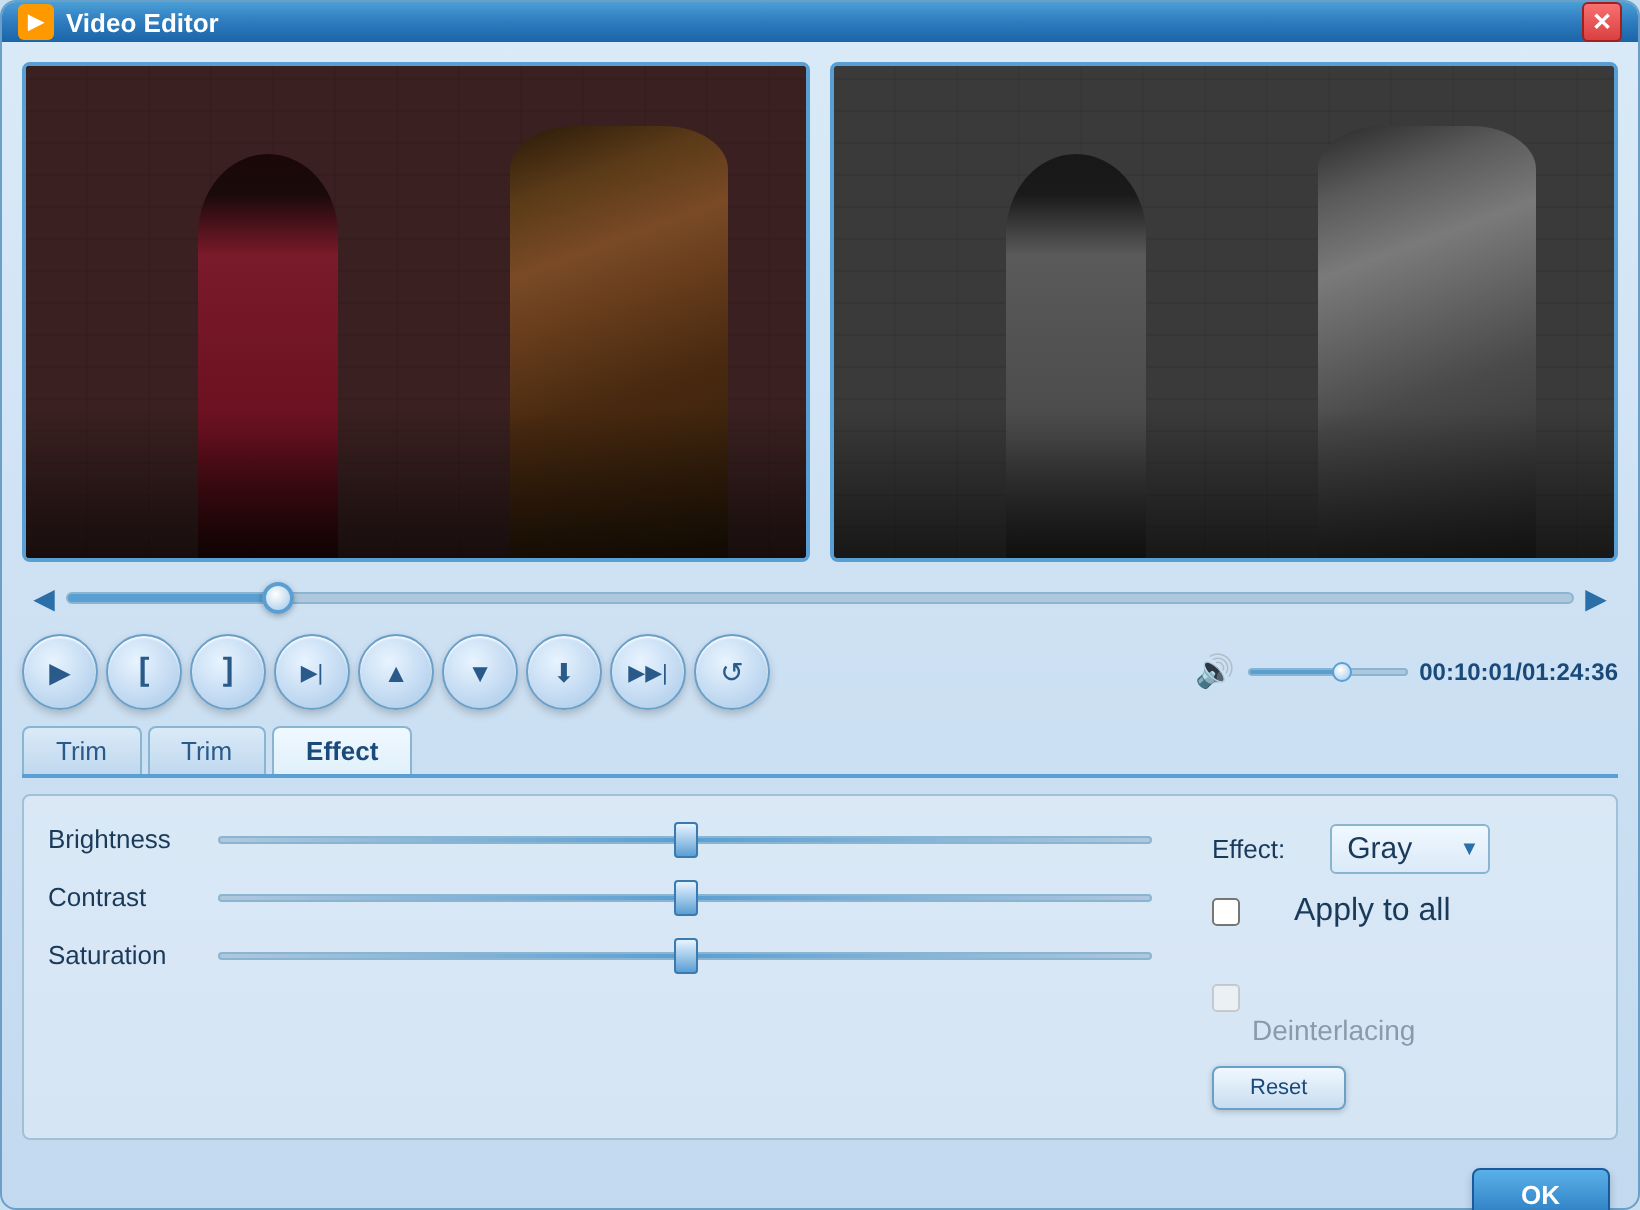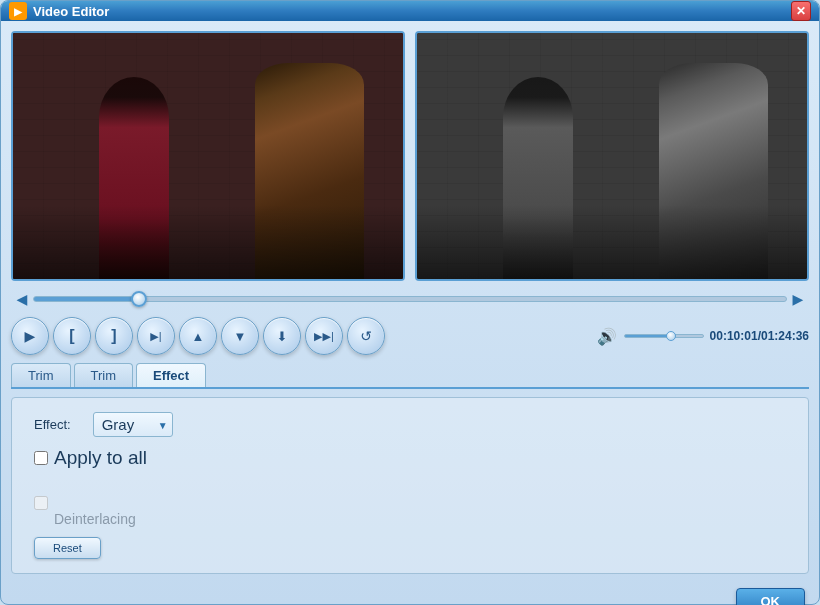--- a/index.html
+++ b/index.html
@@ -281,21 +281,21 @@
       display: flex;
       align-items: center;
       gap: 22px;
     }
     .effect-label { color: #1a3a5a; font-size: 13px; }
     .checkbox-row {
       display: flex;
       align-items: center;
       gap: 6px;
     }
-    .checkbox-label { color: #1a3a5a; font-size: 19px; }
+    .checkbox-label { color: #1a3a5a; font-size: 16px; margin-left: 21px; }
     .deinterlace-row {
       display: flex;
       align-items: center;
       gap: 6px;
     }
     .deinterlace-label { color: #8a9aaa; font-size: 14px; margin-top: 32px; }
     .reset-btn {
       padding: 4px 18px;
       background: linear-gradient(to bottom, #f0f8ff, #c8ddf0);
       border: 1px solid #6aa0c8;
@@ -468,20 +468,43 @@
       </div>
       <div class="tab">
         <span>Trim</span>
       </div>
       <div class="tab active">
         <span>Effect</span>
       </div>
     </div>
 
     <div class="effect-panel">
+      <div class="sliders-section">
+
+        <div class="slider-row">
+          <span class="slider-label">Brightness</span>
+          <div class="slider-track">
+            <div class="slider-thumb"></div>
+          </div>
+        </div>
+
+        <div class="slider-row">
+          <span class="slider-label">Contrast</span>
+          <div class="slider-track">
+            <div class="slider-thumb"></div>
+          </div>
+        </div>
+
+        <div class="slider-row">
+          <span class="slider-label">Saturation</span>
+          <div class="slider-track">
+            <div class="slider-thumb"></div>
+          </div>
+        </div>
+      </div>
 
       <div class="right-section">
 
         <div class="effect-row">
           <span class="effect-label">Effect:</span>
           <div class="select-wrapper">
             <select>
               <option>None</option>
               <option selected="">Gray</option>
               <option>Sepia</option>

